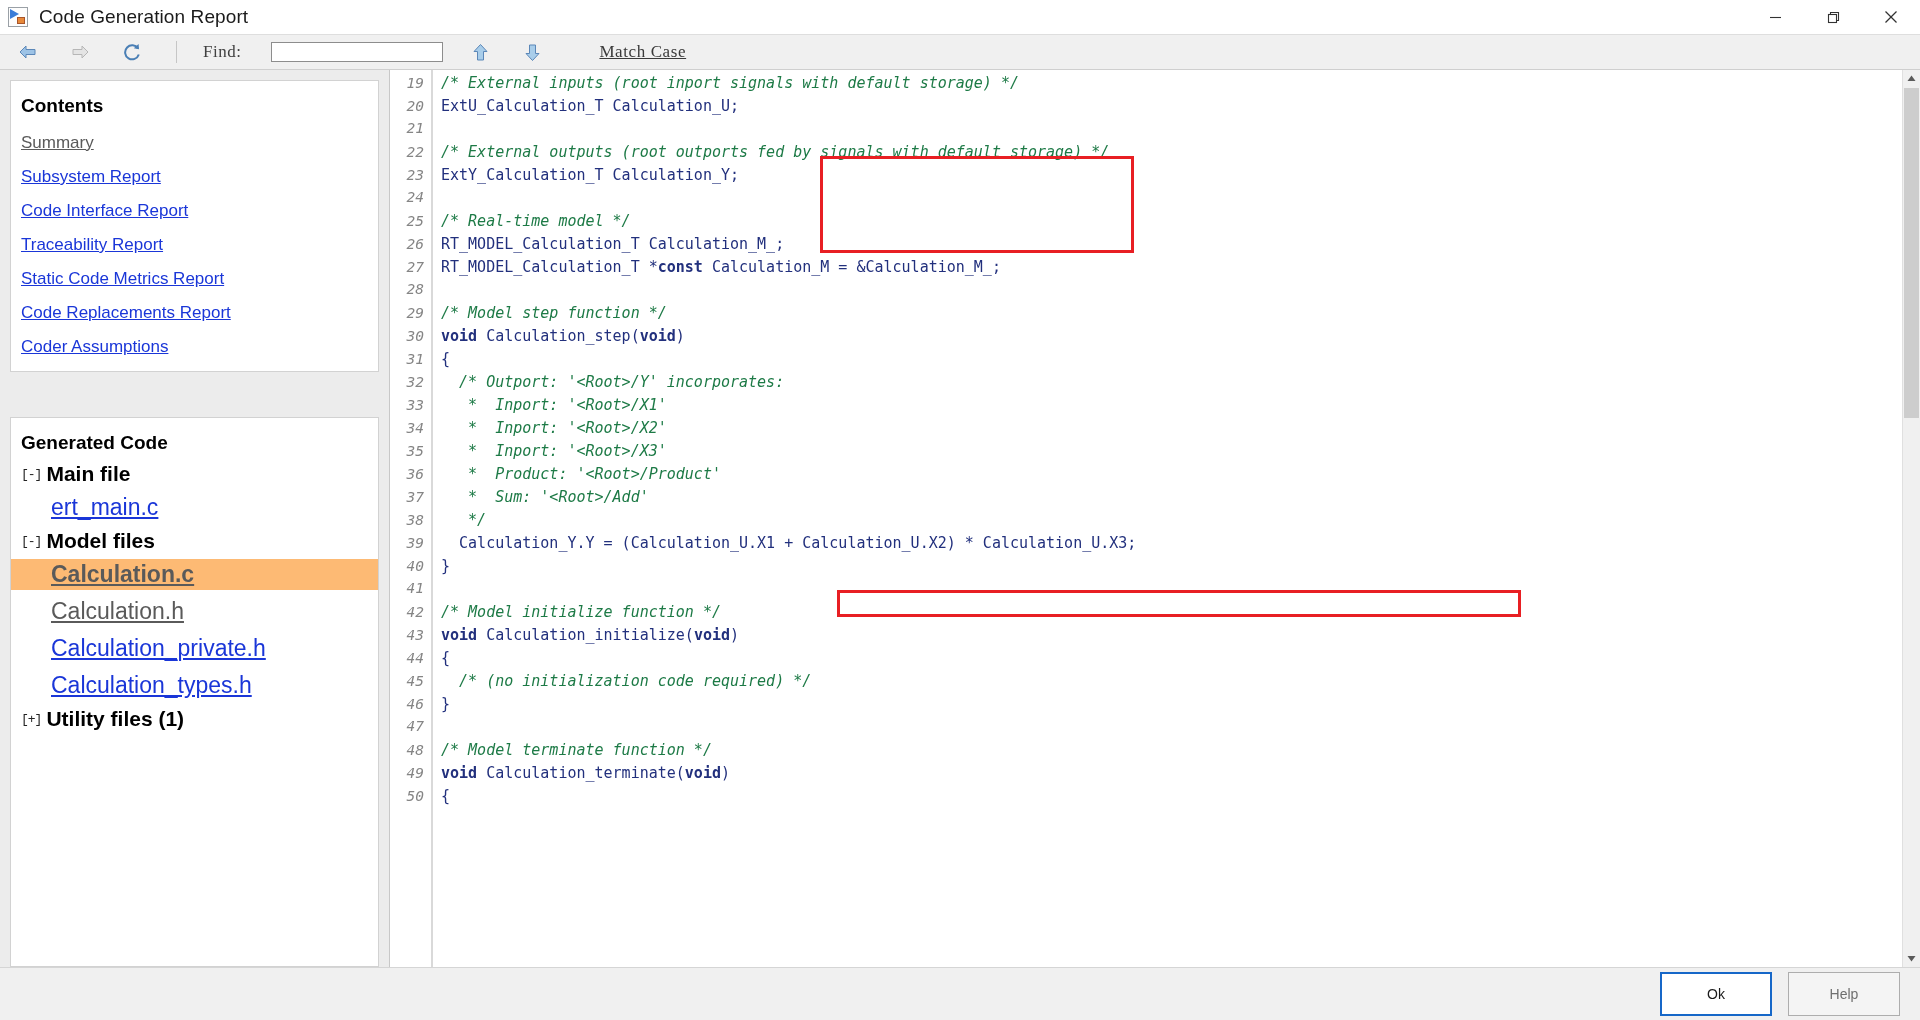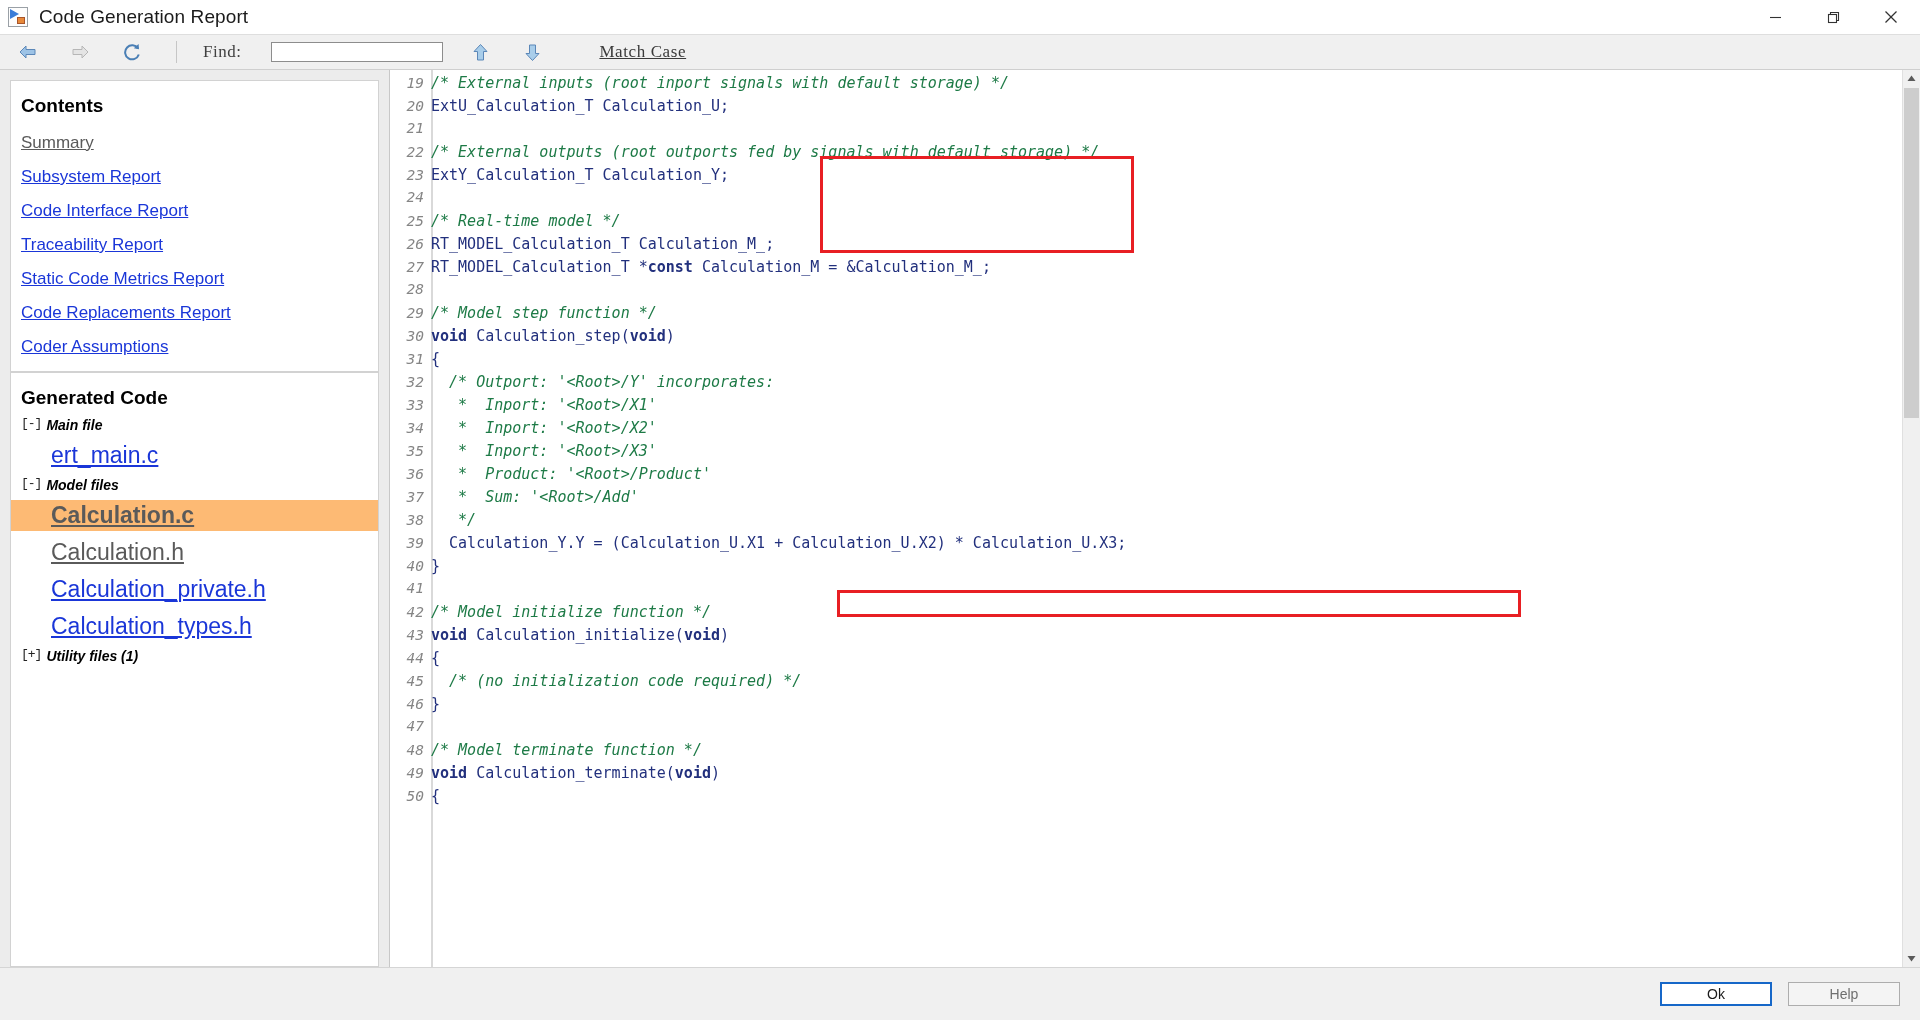--- a/index.html
+++ b/index.html
@@ -157,20 +157,21 @@
 
   
   .sidebar {
     width: 389px;
     min-width: 389px;
     background: #ececec;
     display: flex;
     flex-direction: column;
     padding: 10px 10px 0 10px;
     box-sizing: border-box;
+    gap: 45px;
   }
   .panel {
     background: #ffffff;
     border: 1px solid #d2d2d2;
     box-sizing: border-box;
     padding: 14px 0 12px 0;
     overflow: hidden;
   }
   .panel.contents { flex: 0 0 auto; }
   .panel.generated {
@@ -208,25 +209,24 @@
     font-family: "Liberation Mono", monospace;
     font-size: 13px;
     color: #222222;
     margin-right: 5px;
     cursor: pointer;
     position: relative;
     top: -3px;
     letter-spacing: -1px;
   }
   .tree-group-label {
-    font-size: 14px;
+    font-size: 21px;
     font-weight: bold;
     color: #000000;
     white-space: nowrap;
-    font-style: italic;
   }
   .tree-file {
     display: block;
     font-size: 23px;
     color: #1a36d8;
     text-decoration: underline;
     padding: 2px 10px 2px 40px;
     margin-bottom: 6px;
     cursor: pointer;
     white-space: nowrap;
@@ -274,21 +274,21 @@
     min-width: 34px;
     text-align: right;
     color: #858585;
     font-style: italic;
     font-size: 14.5px;
     padding-right: 7px;
     box-sizing: content-box;
     user-select: none;
   }
   .code-text {
-    padding-left: 0;
+    padding-left: 10px;
     color: #22307d;
     white-space: pre;
   }
   .cm { color: #1d7a46; font-style: italic; }
   .kw { color: #22307d; font-weight: bold; }
 
   
   .redbox {
     position: absolute;
     border: 3px solid #e81f23;
@@ -330,21 +330,21 @@
     background: #f0f0f0;
     border-top: 1px solid #d5d5d5;
     display: flex;
     align-items: center;
     justify-content: flex-end;
     padding-right: 20px;
     gap: 16px;
   }
   .btn {
     width: 112px;
-    height: 24px;
+    height: 44px;
     font-family: "Liberation Sans", sans-serif;
     font-size: 14px;
     color: #1b1b1b;
     background: #ffffff;
     border: 1px solid #adadad;
     display: flex;
     align-items: center;
     justify-content: center;
     cursor: default;
     box-sizing: border-box;

